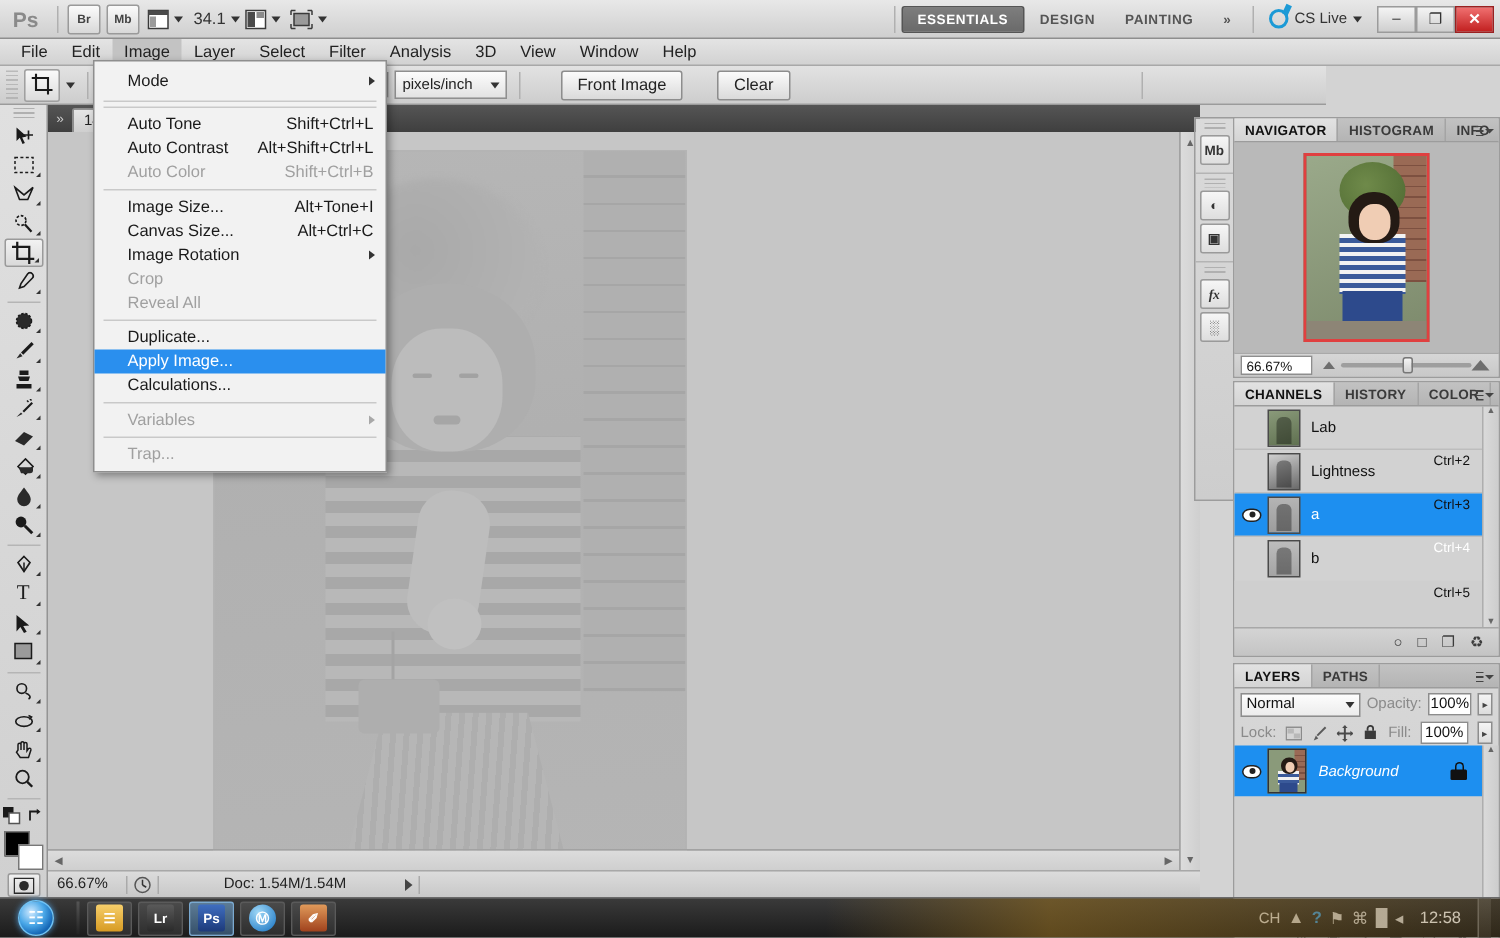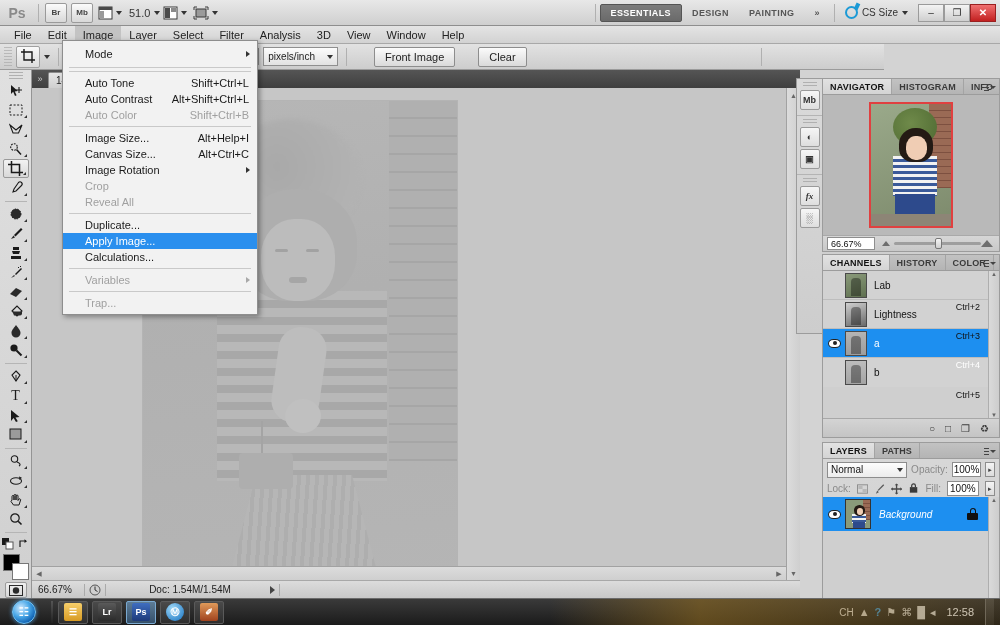--- a/index.html
+++ b/index.html
@@ -309,21 +309,21 @@
     <div class="ab-btn">Br</div>
     <div class="ab-btn">Mb</div>
     <div class="ab-flat">
       <svg width="15" height="14" viewBox="0 0 15 14">
         <rect x="1" y="1" width="13" height="12" fill="#fff" stroke="#3a3a3a"></rect>
         <rect x="1" y="1" width="13" height="3" fill="#4a4a4a"></rect>
         <rect x="2" y="5" width="4" height="7" fill="#9a9a9a"></rect>
       </svg>
       <span class="caret"></span>
     </div>
-    <div class="zoomval">51.0</div>
+    <div class="zoomval">34.1</div>
     <span class="caret"></span>
     <div class="ab-flat">
       <svg width="15" height="14" viewBox="0 0 15 14">
         <rect x="1" y="1" width="13" height="12" fill="#fff" stroke="#3a3a3a"></rect>
         <rect x="2" y="2" width="5" height="10" fill="#4a4a4a"></rect>
         <rect x="8" y="2" width="5" height="4" fill="#8a8a8a"></rect>
       </svg>
       <span class="caret"></span>
     </div>
     <div class="ab-flat">
@@ -336,21 +336,21 @@
 
     <div class="ws-group">
       <div class="ab-sep"></div>
       <div class="ws-btn active">ESSENTIALS</div>
       <div class="ws-btn">DESIGN</div>
       <div class="ws-btn">PAINTING</div>
       <div class="ws-btn">»</div>
       <div class="ab-sep"></div>
       <div class="cslive">
         <span class="cslive-ic"></span>
-        <span>CS Size</span>
+        <span>CS Live</span>
         <span class="caret"></span>
       </div>
       <div class="winbtns">
         <div class="wbtn">–</div>
         <div class="wbtn">❐</div>
         <div class="wbtn close">✕</div>
       </div>
     </div>
   </div>
 
@@ -833,21 +833,21 @@
       <span class="sc">Alt+Shift+Ctrl+L</span>
     </div>
     <div class="mrow dim">
       <span>Auto Color</span>
       <span class="sc">Shift+Ctrl+B</span>
     </div>
     <div class="msep"></div>
 
     <div class="mrow">
       <span>Image Size...</span>
-      <span class="sc">Alt+Help+I</span>
+      <span class="sc">Alt+Tone+I</span>
     </div>
     <div class="mrow">
       <span>Canvas Size...</span>
       <span class="sc">Alt+Ctrl+C</span>
     </div>
     <div class="mrow">
       <span>Image Rotation</span>
       <span class="arw"></span>
     </div>
     <div class="mrow dim">

